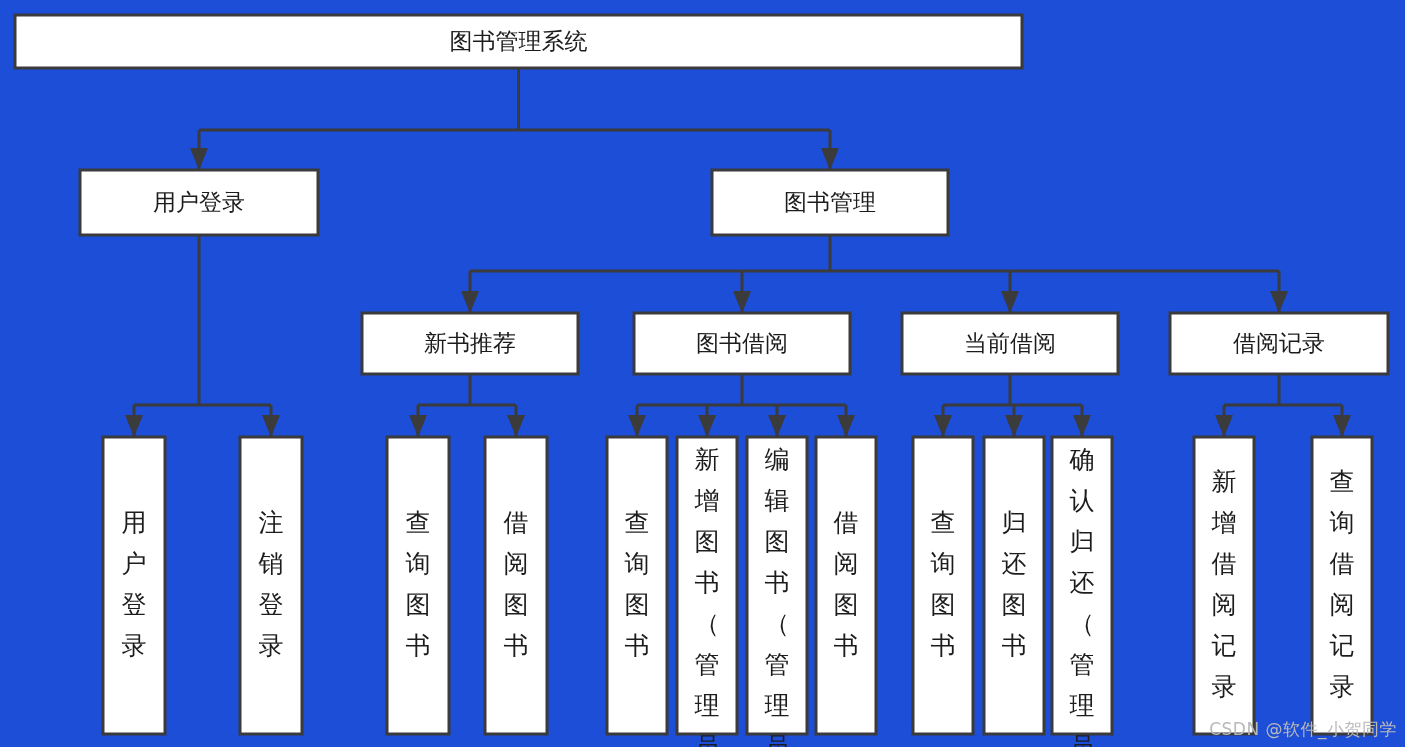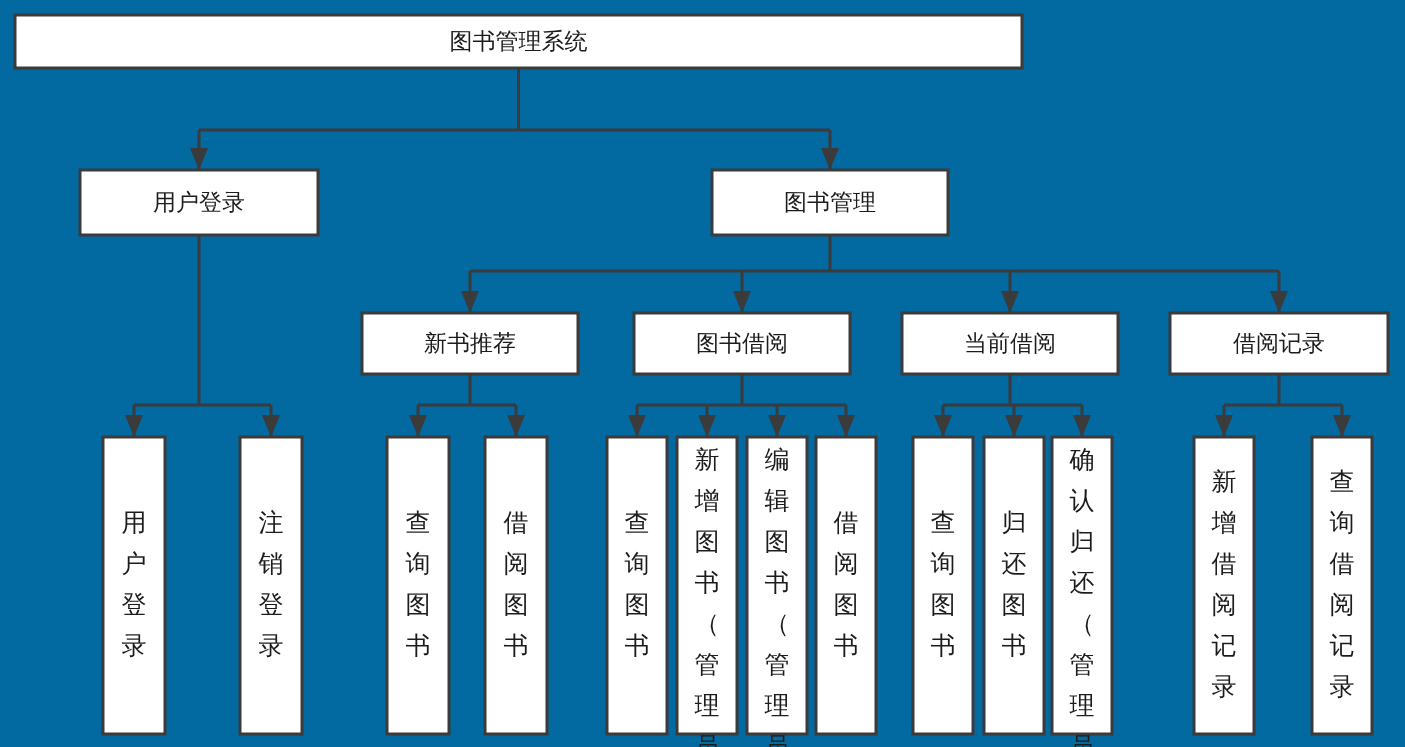--- a/index.html
+++ b/index.html
@@ -11,21 +11,21 @@
   body {
     width: 1405px;
     height: 747px;
     overflow: hidden;
     font-family: "DejaVu Sans", "Liberation Sans", sans-serif;
   }
   #diagram-root {
     position: relative;
     width: 1405px;
     height: 747px;
-    background: #0369a1;
+    background: #1d4ed8;
   }
   svg#diagram-svg {
     position: absolute;
     left: 0;
     top: 0;
     width: 1405px;
     height: 747px;
     display: block;
   }
   .node-box {
@@ -276,13 +276,14 @@
           <rect x="1312" y="437" width="60" height="297" class="node-box"></rect>
           <text x="1342" y="483" class="node-label-v-char">查</text>
           <text x="1342" y="524" class="node-label-v-char">询</text>
           <text x="1342" y="565" class="node-label-v-char">借</text>
           <text x="1342" y="606" class="node-label-v-char">阅</text>
           <text x="1342" y="647" class="node-label-v-char">记</text>
           <text x="1342" y="688" class="node-label-v-char">录</text>
         </g>
       </g>
   </svg>
+  <div class="watermark-text">CSDN @软件_小贺同学</div>
 </div>
 
 </body></html>

